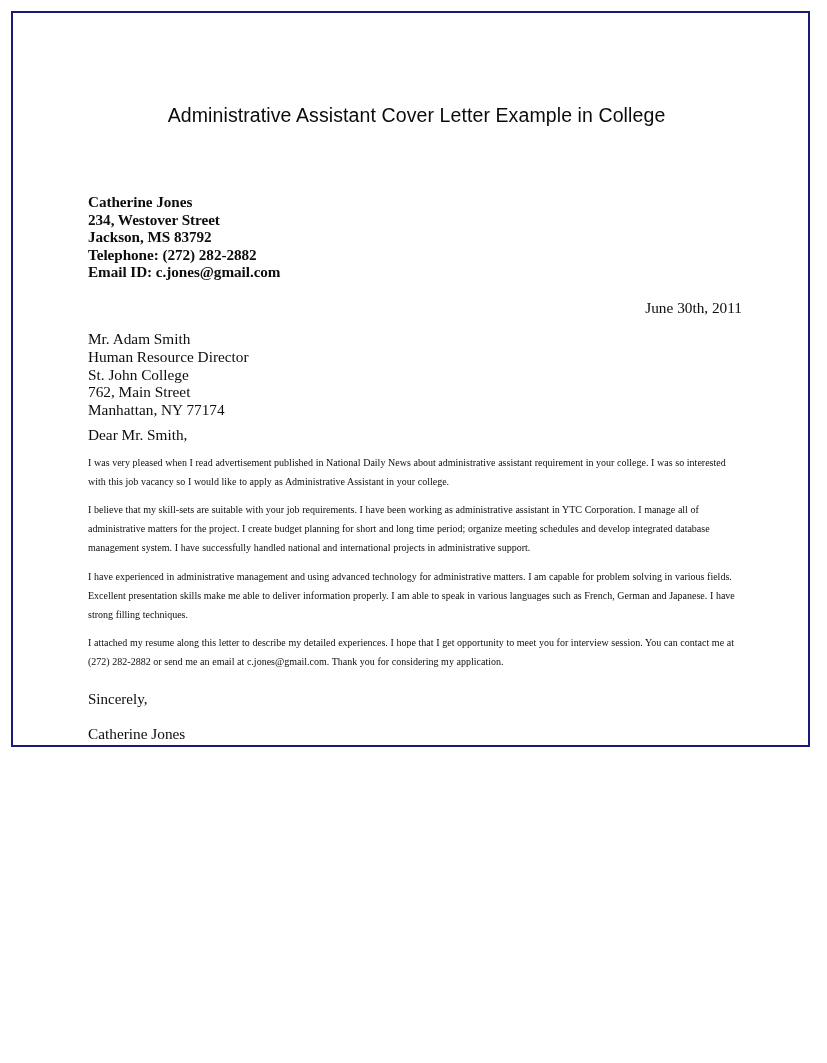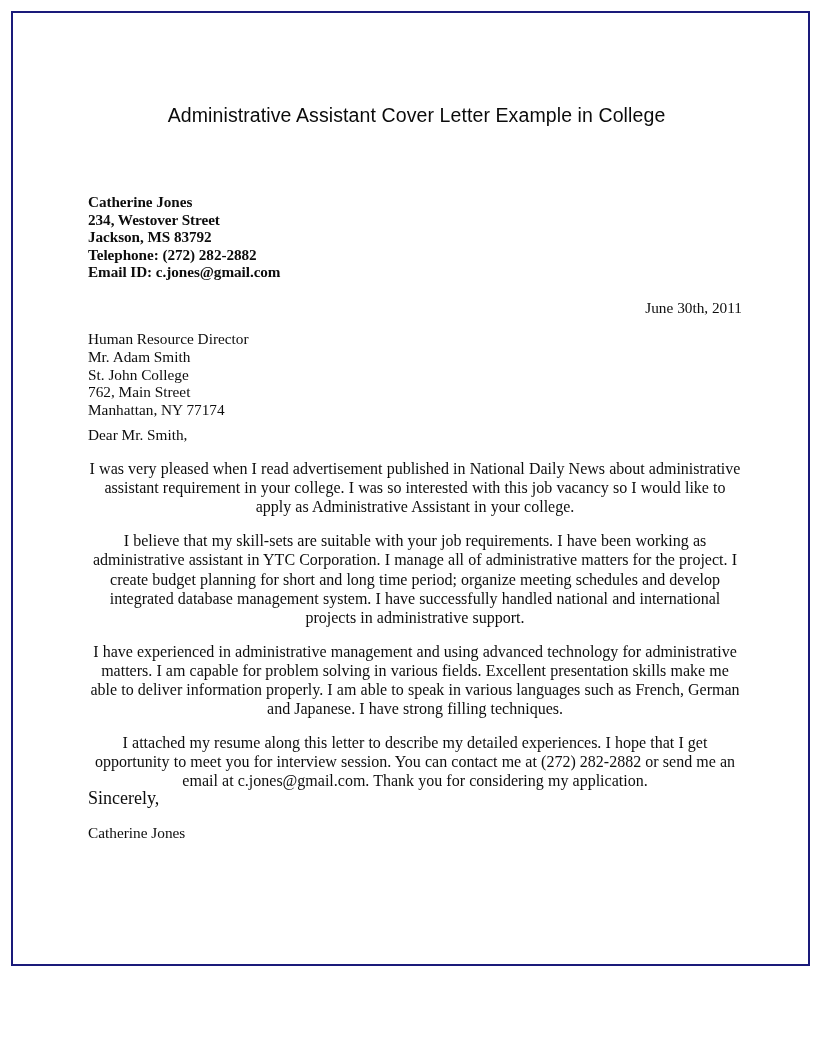--- a/index.html
+++ b/index.html
@@ -12,21 +12,21 @@
     height: 1063px;
     font-family: "Liberation Serif", serif;
     -webkit-font-smoothing: antialiased;
   }
 
   .page {
     position: absolute;
     left: 11px;
     top: 11px;
     width: 799px;
-    height: 955px;
+    height: 736px;
     box-sizing: border-box;
     border: 2px solid #1a1a7a;
     background: #ffffff;
     overflow: hidden;
   }
 
   .doc-title {
     position: absolute;
     left: 0;
     right: 0;
@@ -74,30 +74,30 @@
     white-space: nowrap;
   }
 
   .salutation {
     margin-top: 8px;
     font-size: 15.3px;
     line-height: 17.6px;
   }
 
   .para {
-    margin-top: 15px;
-    font-size: 16px;
+    margin-top: 9px;
+    font-size: 10px;
     line-height: 19.1px;
-    text-align: center;
+    text-align: left;
     word-spacing: 0.15px;
   }
 
   .closing {
-    margin-top: 0;
-    font-size: 18px;
+    margin-top: 20px;
+    font-size: 15px;
     line-height: 17.6px;
   }
   .signature {
     margin-top: 16px;
     font-size: 15.3px;
     line-height: 17.6px;
   }
 </style>
 </head>
 <body>
@@ -112,22 +112,22 @@
       <div>Catherine Jones</div>
       <div>234, Westover Street</div>
       <div>Jackson, MS 83792</div>
       <div>Telephone: (272) 282-2882</div>
       <div>Email ID: c.jones@gmail.com</div>
     </div>
 
     <div class="date-line">June 30th, 2011</div>
 
     <div class="recipient-block">
+      <div>Mr. Adam Smith</div>
       <div>Human Resource Director</div>
-      <div>Mr. Adam Smith</div>
       <div>St. John College</div>
       <div>762, Main Street</div>
       <div>Manhattan, NY 77174</div>
     </div>
 
     <div class="salutation">Dear Mr. Smith,</div>
 
     <div class="para">I was very pleased when I read advertisement published in National Daily News about administrative assistant requirement in your college. I was so interested with this job vacancy so I would like to apply as Administrative Assistant in your college.</div>
     <div class="para">I believe that my skill-sets are suitable with your job requirements. I have been working as administrative assistant in YTC Corporation. I manage all of administrative matters for the project. I create budget planning for short and long time period; organize meeting schedules and develop integrated database management system. I have successfully handled national and international projects in administrative support.</div>
     <div class="para">I have experienced in administrative management and using advanced technology for administrative matters. I am capable for problem solving in various fields. Excellent presentation skills make me able to deliver information properly. I am able to speak in various languages such as French, German and Japanese. I have strong filling techniques.</div>

